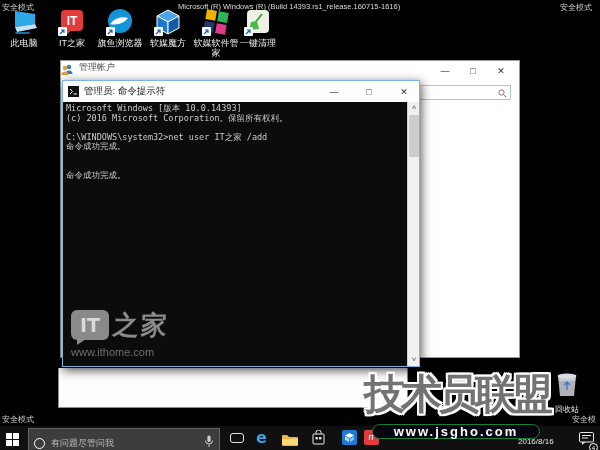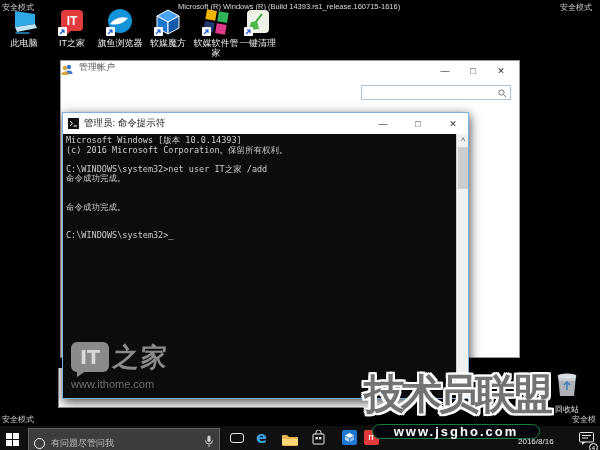--- a/index.html
+++ b/index.html
@@ -25,23 +25,23 @@
   .acc-title-text { font-size:9px; color:#555; }
   .acc-btns { position:absolute; right:4px; top:0; display:flex; }
   .acc-btns .tbtn { width:28px; height:20px; }
   .acc-search { position:absolute; right:8px; top:24px; width:150px; height:15px;
                 border:1px solid #aac4dd; background:#fff; display:flex;
                 align-items:center; justify-content:flex-end; padding-right:3px; }
   .win-fragment { position:absolute; left:58px; top:368px; width:350px; height:40px;
                   background:#fdfdfd; border:1px solid #8f8f8f; border-top:none; z-index:9; }
 
   
-  .win-console { position:absolute; left:62px; top:80px; width:407px; height:287px;
+  .win-console { position:absolute; left:62px; top:80px; width:358px; height:287px;
                  background:#0c0c0c; border:1px solid #7fb2e0; z-index:30;
-                 box-shadow:1px 3px 10px rgba(0,0,0,.7);margin-top:32px; }
+                 box-shadow:1px 3px 10px rgba(0,0,0,.7); }
   .con-title { height:21px; background:#fff; display:flex; align-items:center;
                padding-left:5px; gap:5px; }
   .con-title-text { font-size:9.5px; color:#111; flex:1; }
   .tbtn { width:30px; height:21px; display:flex; align-items:center; justify-content:center;
           font-size:9px; color:#333; cursor:default; }
   .con-body { position:absolute; left:0; top:21px; right:0; bottom:0; background:#0c0c0c;
               padding:2px 14px 0 3px; overflow:hidden; }
   .cline { font-family:"DejaVu Sans Mono","Liberation Mono",monospace; font-size:8.5px;
            line-height:9.5px; min-height:9.5px; color:#cccccc; white-space:pre; }
   .cursor { color:#e8e8e8; }
@@ -242,21 +242,20 @@
     <div class="cline">Microsoft Windows [版本 10.0.14393]</div>
     <div class="cline">(c) 2016 Microsoft Corporation。保留所有权利。</div>
     <div class="cline"></div>
     <div class="cline">C:\WINDOWS\system32&gt;net user IT之家 /add</div>
     <div class="cline">命令成功完成。</div>
     <div class="cline"></div>
     <div class="cline"></div>
     <div class="cline">命令成功完成。</div>
     <div class="cline"></div>
     <div class="cline"></div>
-    <div class="cline"><span>C:\WINDOWS\system32&gt;</span><span class="cursor">_</span></div>
     <div class="wm">
       <div class="wm-row">
         <div class="wm-box">IT<span class="wm-tail"></span></div>
         <div class="wm-zj">之家</div>
       </div>
       <div class="wm-url">www.ithome.com</div>
     </div>
   </div>
   <div class="con-scroll">
     <span class="sarrow" style="top:0">˄</span>

